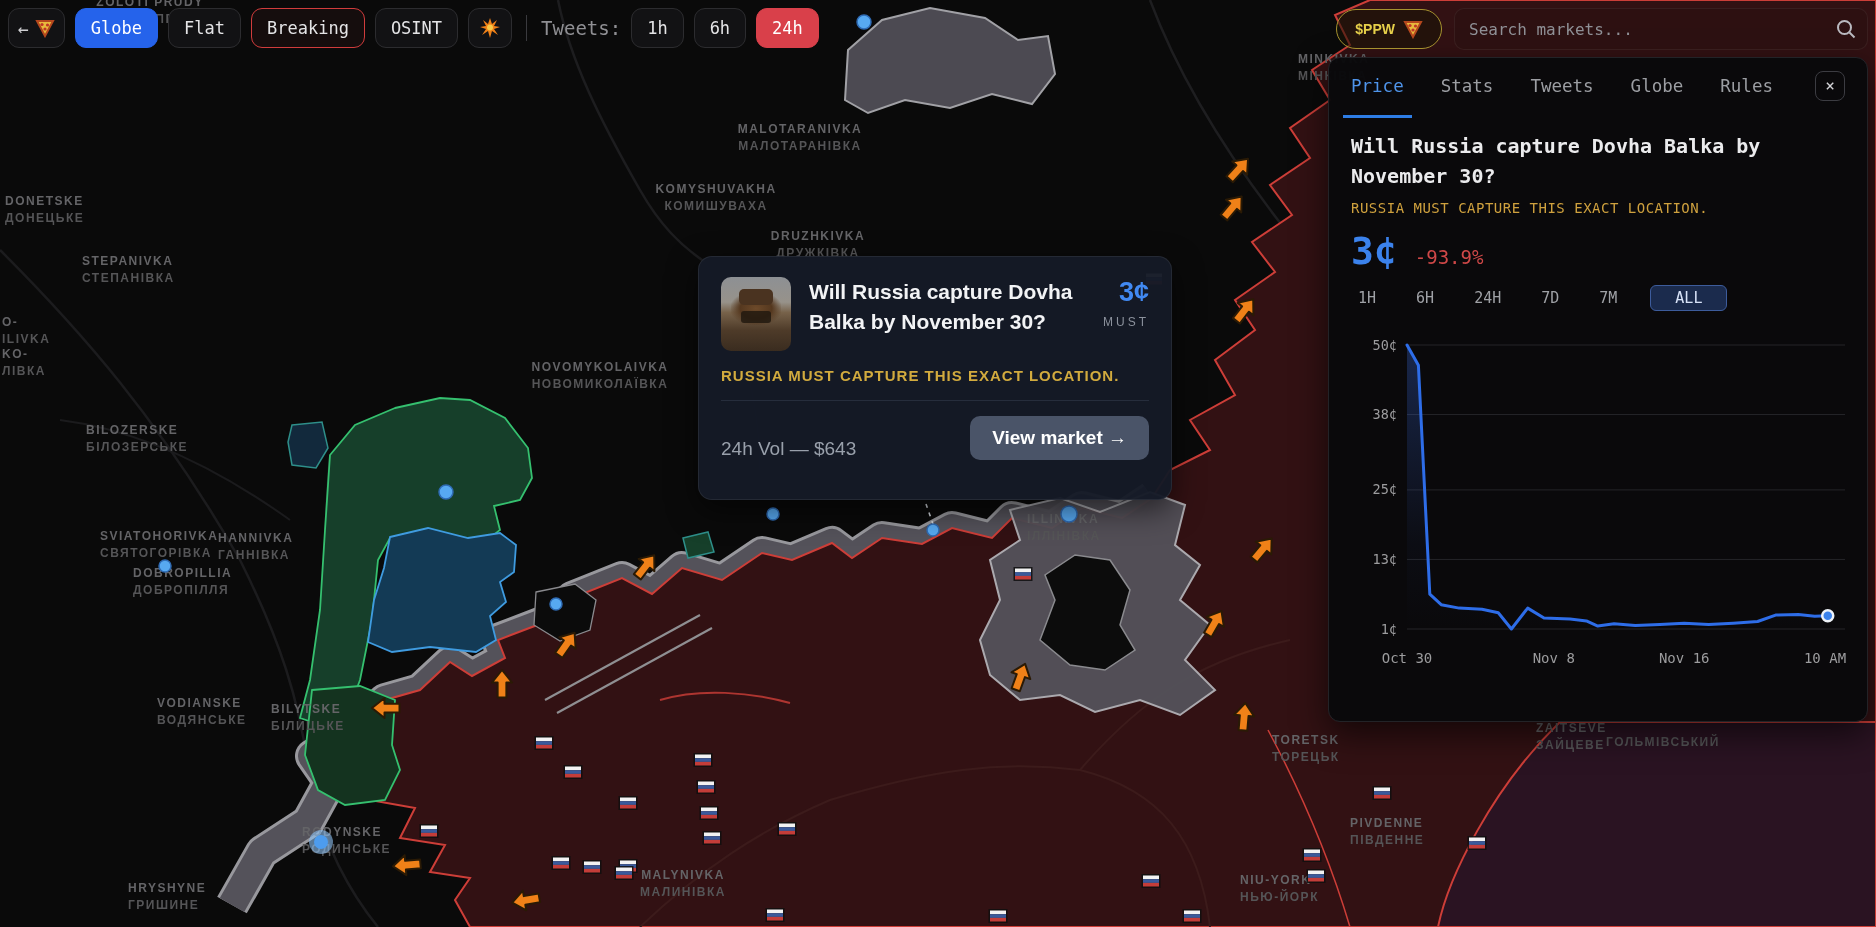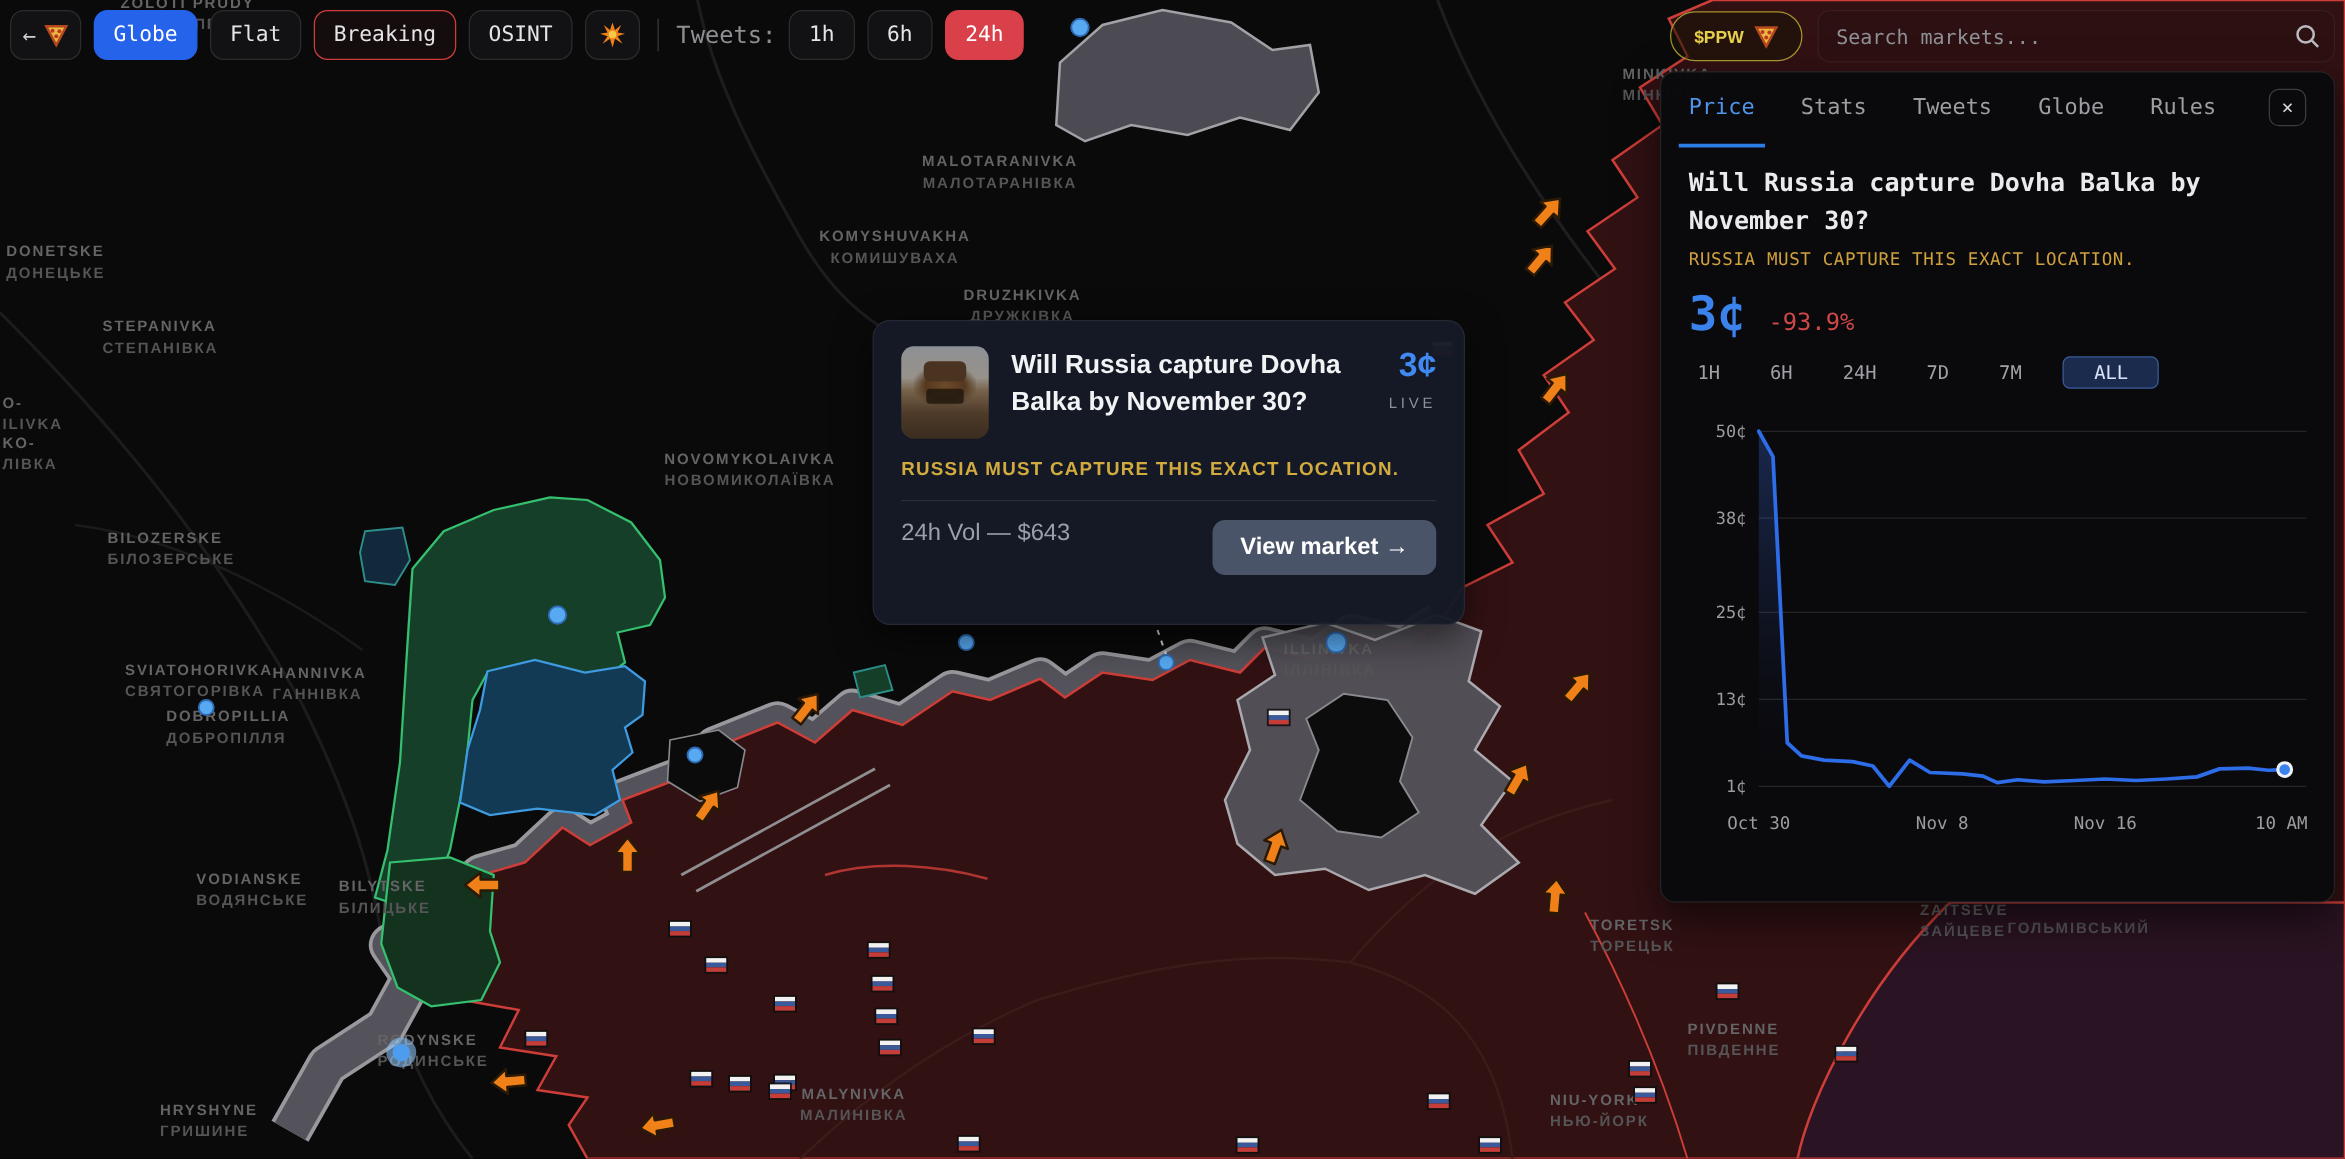--- a/index.html
+++ b/index.html
@@ -48,21 +48,21 @@
   .thumb::before{content:"";position:absolute;left:10px;top:18px;width:50px;height:30px;border-radius:6px;
          background:radial-gradient(ellipse at 50% 45%,#6d4a2a 0%,#55381f 45%,rgba(60,40,22,0) 75%);}
   .thumb::after{content:"";position:absolute;left:18px;top:12px;width:34px;height:16px;border-radius:5px;
          background:#4a3320;box-shadow:0 20px 0 -2px rgba(30,22,14,0.8);}
   .popup-title{color:#f2f3f5;font-weight:bold;font-size:21px;line-height:1.42;width:300px;}
   .popup-price-col{margin-left:auto;text-align:right;}
   .popup-price{color:#4189f2;font-weight:bold;font-size:27px;}
   .popup-live{color:#8b919c;font-size:12px;letter-spacing:3px;margin-top:7px;}
   .popup-sub{margin-top:16px;color:#d2ab3e;font-size:15px;letter-spacing:1px;font-weight:bold;}
   .popup-divider{margin-top:16px;border-top:1px solid #262d3c;}
-  .popup-row3{margin-top:15px;display:flex;align-items:flex-start;}
+  .popup-row3{margin-top:15px;display:flex;align-items:flex-end;}
   .popup-vol{color:#99a0ab;font-size:19px;}
   .view-btn{margin-left:auto;background:#4a5468;border:none;border-radius:10px;color:#fff;
             font-family:"Liberation Sans",sans-serif;font-weight:bold;font-size:19px;
             padding:11px 22px;cursor:pointer;}
 
   
   .panel{position:absolute;left:1328px;top:57px;width:540px;height:665px;box-sizing:border-box;
          background:rgba(9,9,11,0.97);border:1px solid #232327;border-radius:12px;z-index:25;
          padding:0 22px;box-shadow:0 12px 34px rgba(0,0,0,0.6);}
   .tabs{display:flex;align-items:center;gap:37px;height:56px;}
@@ -408,21 +408,21 @@
       </svg>
     </div>
   </div>
 
   <div class="popup">
     <div class="popup-row1">
       <div class="thumb"></div>
       <div class="popup-title">Will Russia capture Dovha Balka by November 30?</div>
       <div class="popup-price-col">
         <div class="popup-price">3¢</div>
-        <div class="popup-live">LIVE</div>
+        <div class="popup-live">MUST</div>
       </div>
     </div>
     <div class="popup-sub">RUSSIA MUST CAPTURE THIS EXACT LOCATION.</div>
     <div class="popup-divider"></div>
     <div class="popup-row3">
       <div class="popup-vol">24h Vol — $643</div>
       <button class="view-btn">View market →</button>
     </div>
   </div>
 

